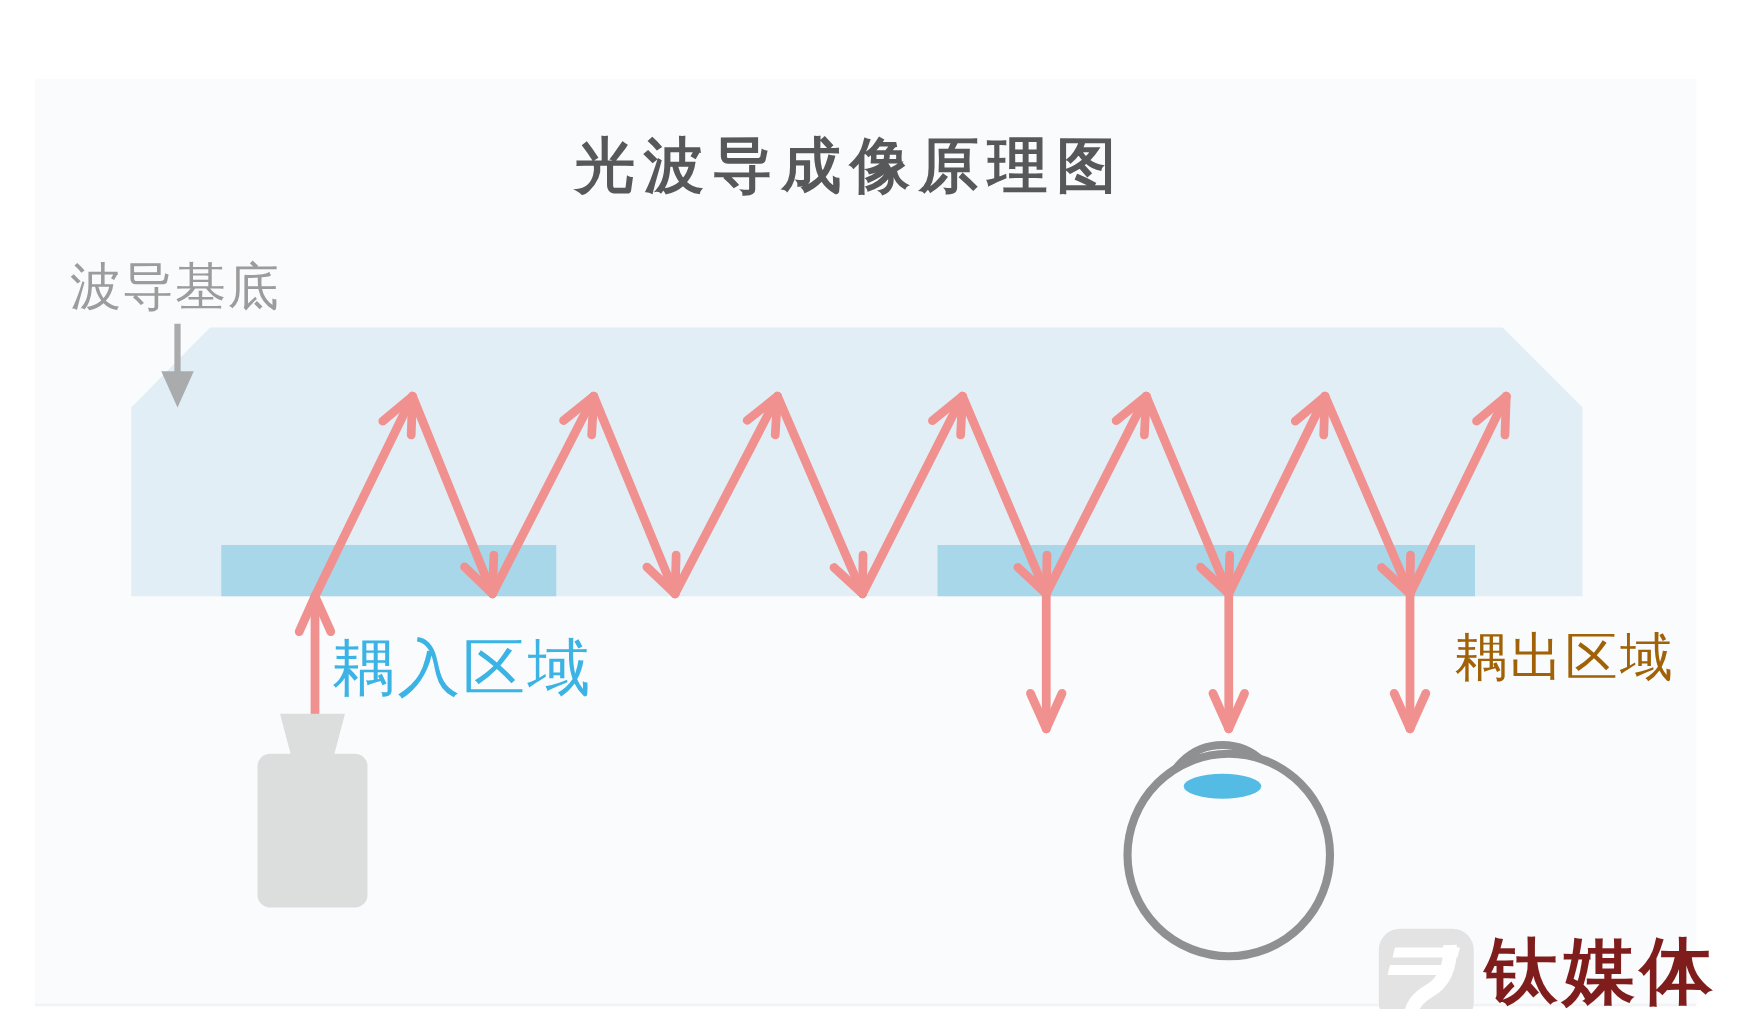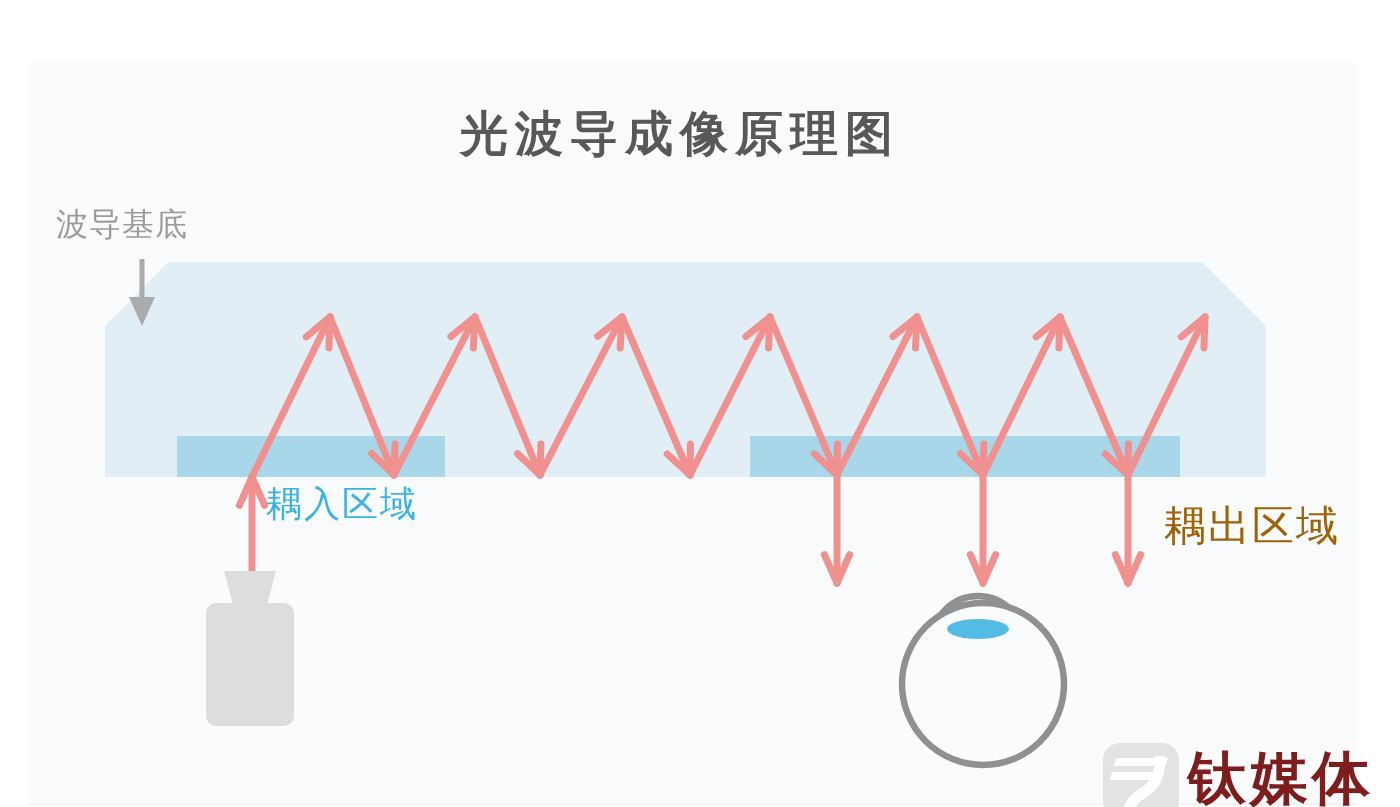--- a/index.html
+++ b/index.html
@@ -3,22 +3,22 @@
 <meta charset="utf-8">
 <style>
   html,body{margin:0;padding:0;background:#ffffff;}
   .page{position:relative;width:1400px;height:807px;background:#ffffff;overflow:hidden;
         font-family:Liberation Sans, sans-serif;margin-top:40px;}
   .canvas{position:absolute;left:28px;top:23px;width:1329px;height:740px;
           border-bottom:2px solid #f1f3f4;}
   svg.diagram{position:absolute;left:0;top:0;}
   .lbl{position:absolute;line-height:1.1;white-space:nowrap;}
   .title{left:0;top:68px;width:1360px;text-align:center;font-size:48px;font-weight:800;letter-spacing:7px;}
-  .substrate{left:56px;top:167px;font-size:32px;letter-spacing:1px;}
-  .couple-in{left:266px;top:444px;font-size:36px;letter-spacing:2px;}
+  .substrate{left:56px;top:167px;font-size:41px;letter-spacing:1px;}
+  .couple-in{left:266px;top:467px;font-size:50px;letter-spacing:2px;}
   .couple-out{left:1164px;top:463px;font-size:42px;letter-spacing:2px;}
   .wm-text{left:1188px;top:706px;font-size:58px;font-weight:600;letter-spacing:4px;}
 </style>
 </head>
 <body>
 
 <div class="page">
 
   <div class="canvas" style="background-color: rgb(250, 251, 252);"></div>
 

